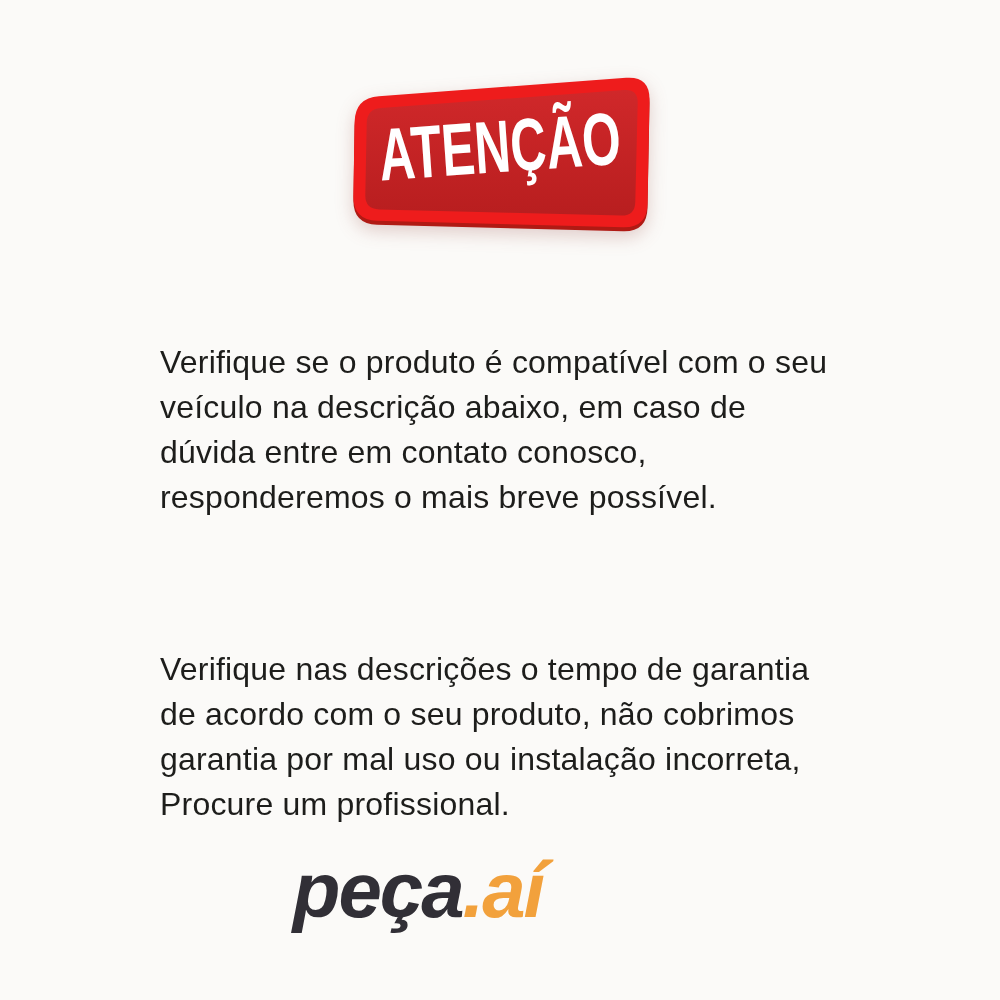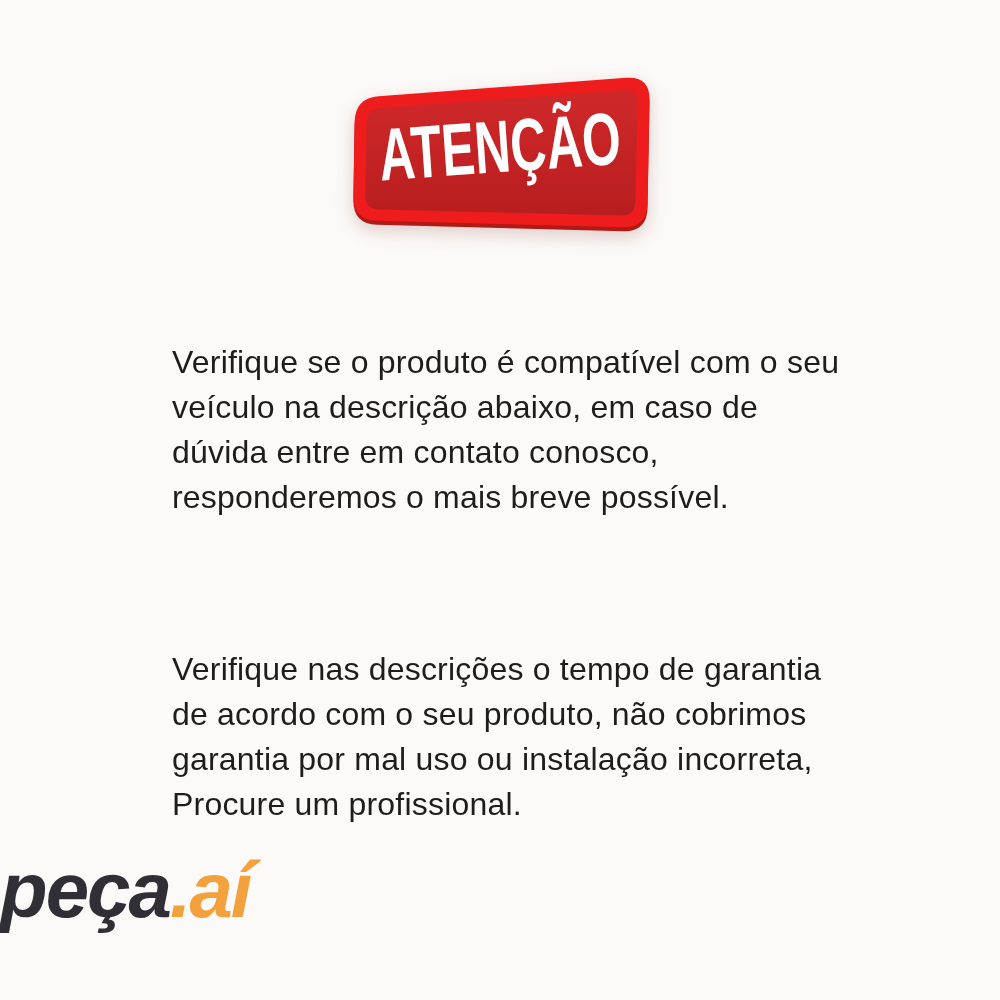--- a/index.html
+++ b/index.html
@@ -37,33 +37,34 @@
     left: 160px;
     top: 250px;
     width: 790px;
     color: #1d1d1b;
     font-size: 32px;
     line-height: 45px;
     letter-spacing: 0.2px;
     white-space: pre;
   }
   .notice p {
-    margin: 0 0 37px 12px;
+    margin: 0 0 37px 0;
   }
   .notice p.bold {
     font-weight: 700;
     letter-spacing: 0px;
   }
 
   
   .brand {
     position: absolute;
     left: 0;
     top: 848px;
     width: 836px;
+    text-align: center;
     font-style: italic;
     font-weight: bold;
     font-size: 78px;
     line-height: 1.1;
     letter-spacing: -2px;
     white-space: nowrap;
   }
   .brand .dark { color: #312f36; }
   .brand .accent { color: #f2a13c; }
 </style>

